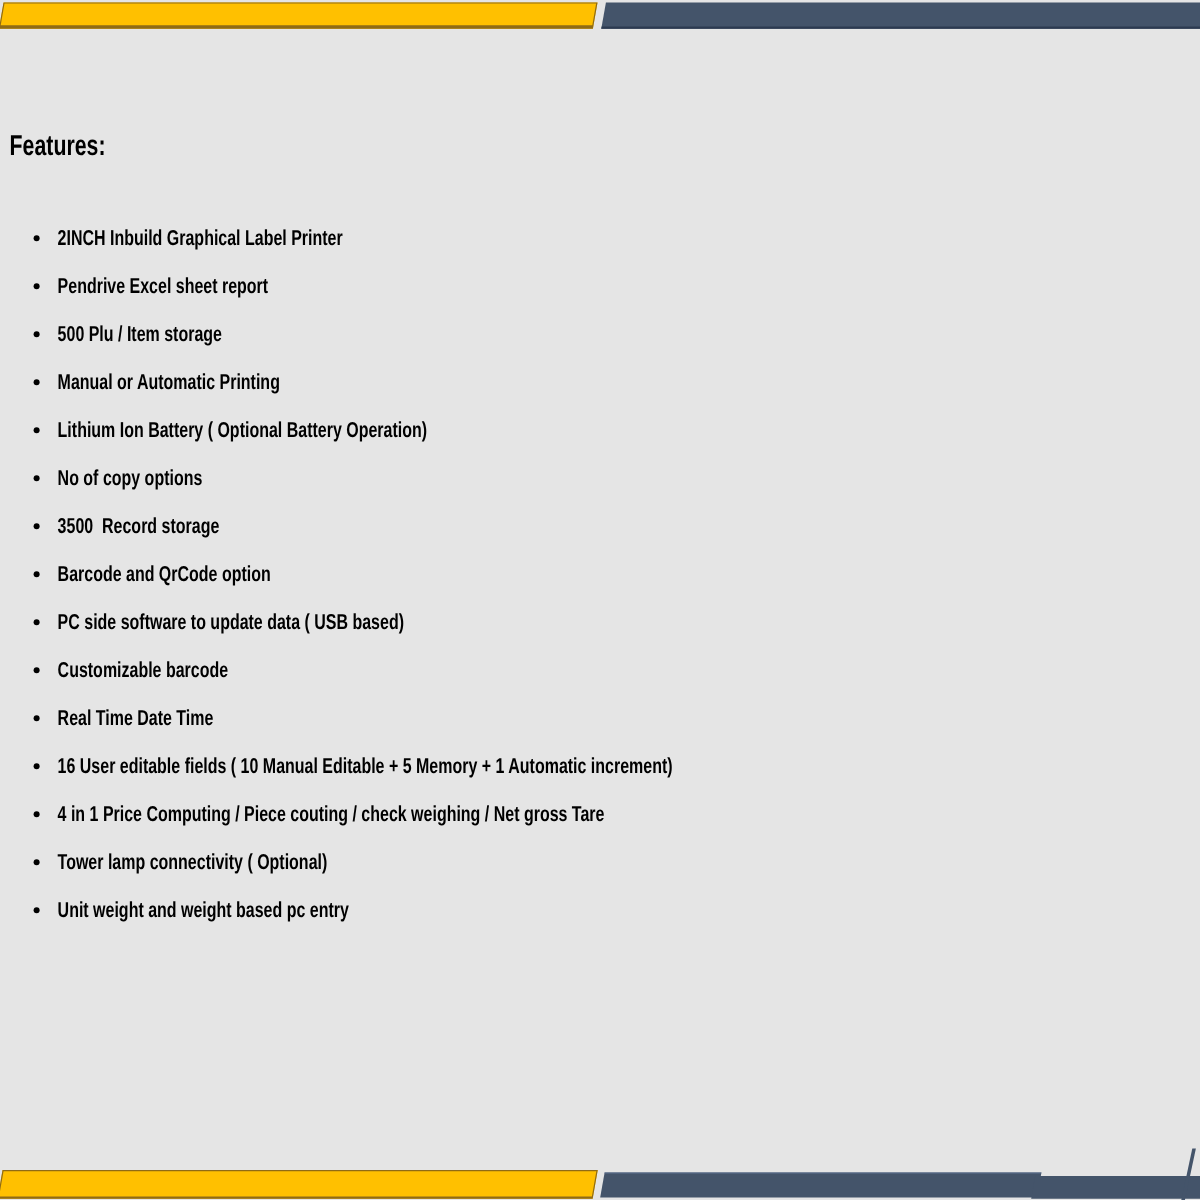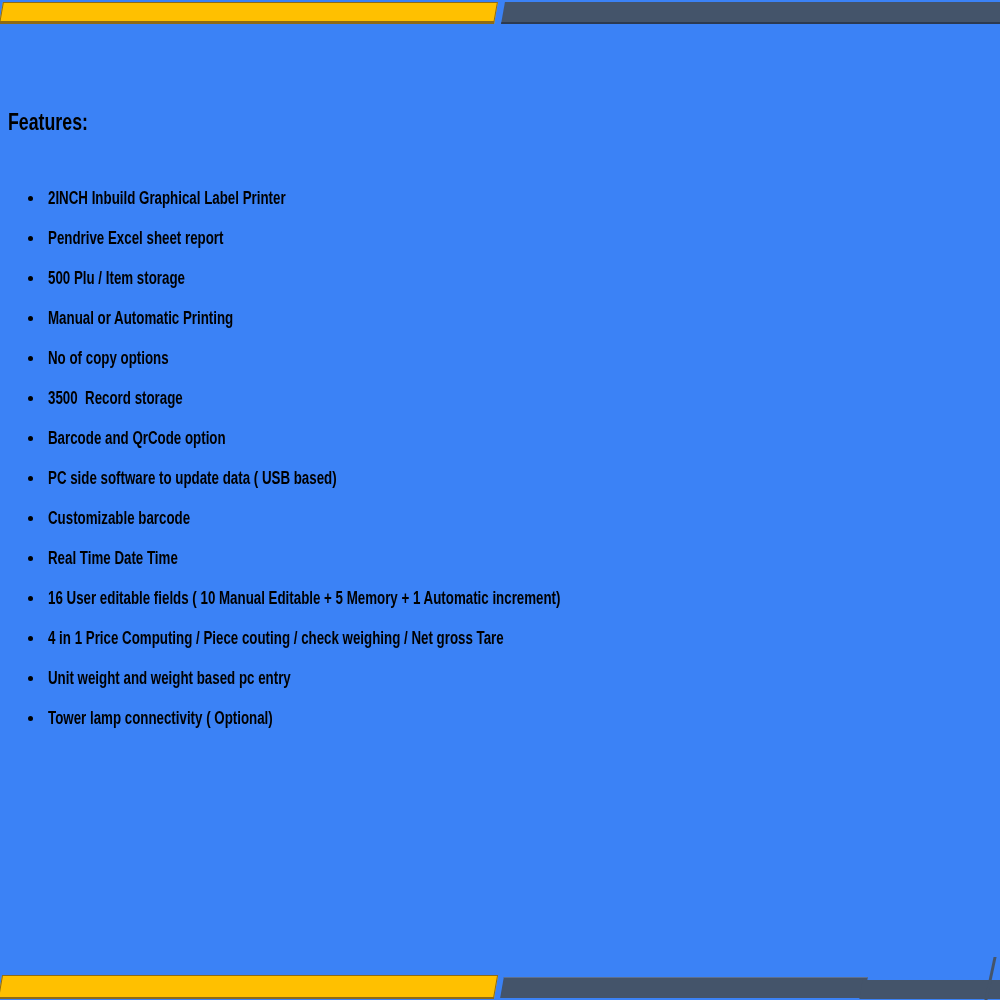--- a/index.html
+++ b/index.html
@@ -1,20 +1,20 @@
 <!DOCTYPE html>
 <html><head>
 <meta charset="utf-8">
 <style>
   html, body { margin: 0; padding: 0; background: #ffffff; }
   .slide {
     position: relative;
     width: 1000px;
     height: 1000px;
-    background: #3b82f6;
+    background: #e5e5e5;
     overflow: hidden;
     font-family: "Liberation Sans", sans-serif;
     color: #000000;
   }
 
   
   .bar { position: absolute; box-sizing: border-box; transform: skewX(-10deg); }
   .bar-gold {
     background: #FFC000;
     border: 1px solid #8F6B15;
@@ -99,20 +99,24 @@
       <li>
         <span class="dot"></span>
         <span class="condense">500 Plu / Item storage</span>
       </li>
 
       <li>
         <span class="dot"></span>
         <span class="condense">Manual or Automatic Printing</span>
       </li>
 
+      <li>
+        <span class="dot"></span>
+        <span class="condense">Lithium Ion Battery ( Optional Battery Operation)</span>
+      </li>
 
       <li>
         <span class="dot"></span>
         <span class="condense">No of copy options</span>
       </li>
 
       <li>
         <span class="dot"></span>
         <span class="condense">3500  Record storage</span>
       </li>
@@ -144,26 +148,26 @@
       </li>
 
       <li>
         <span class="dot"></span>
         <span class="condense">4 in 1 Price Computing / Piece couting / check weighing / Net gross Tare</span>
       </li>
 
 
       <li>
         <span class="dot"></span>
-        <span class="condense">Unit weight and weight based pc entry</span>
+        <span class="condense">Tower lamp connectivity ( Optional)</span>
       </li>
 
       <li>
         <span class="dot"></span>
-        <span class="condense">Tower lamp connectivity ( Optional)</span>
+        <span class="condense">Unit weight and weight based pc entry</span>
       </li>
 
     </ul>
 
   <div class="bar bar-gold bot-gold"></div>
   <div class="bar bar-navy bot-navy-a"></div>
   <div class="bar bar-navy bot-navy-b"></div>
   <div class="corner-sliver"></div>
 
 </div>

